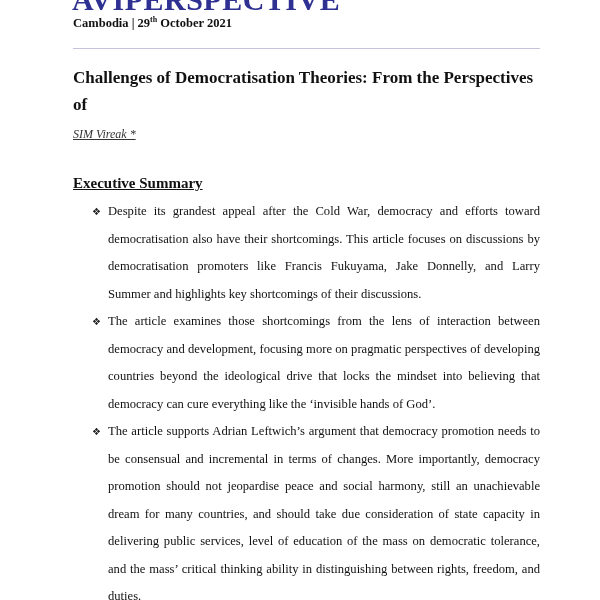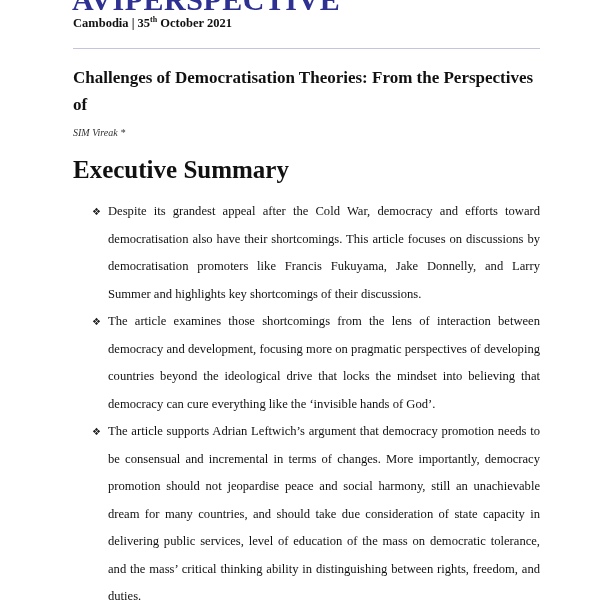--- a/index.html
+++ b/index.html
@@ -5,32 +5,32 @@
   html, body { margin: 0; padding: 0; background: #ffffff; }
   body { width: 600px; height: 600px; overflow: hidden; position: relative;
          font-family: "Liberation Serif", "DejaVu Serif", serif; color: #111111; }
   .masthead { position: absolute; left: 72px; top: -17px; font-size: 30px; font-weight: bold;
               color: #2e3192; letter-spacing: 0.5px; white-space: nowrap; }
   .dateline { position: absolute; left: 73px; top: 16px; font-size: 12.5px; font-weight: bold; white-space: nowrap; }
   .dateline sup { font-size: 8px; line-height: 0; vertical-align: 5px; text-align: center; }
   .divider { position: absolute; left: 73px; top: 48px; width: 467px; height: 1px; background: #c4c4dc; }
   .title { position: absolute; left: 73px; top: 64px; width: 470px; font-size: 17px; font-weight: bold;
            line-height: 27px; }
-  .author { position: absolute; left: 73px; top: 127px; font-size: 10px; font-style: italic; color: #333; }
-  .section-heading { position: absolute; left: 73px; top: 156px; font-size: 25px; font-weight: bold; }
+  .author { position: absolute; left: 73px; top: 127px; font-size: 12px; font-style: italic; color: #333; text-decoration: underline; }
+  .section-heading { position: absolute; left: 73px; top: 175px; font-size: 15px; font-weight: bold; text-decoration: underline; }
   .bullets { position: absolute; left: 108px; top: 198px; width: 432px; margin: 0; padding: 0; list-style: none; }
   .bullet { position: relative; font-size: 12.6px; line-height: 27.5px; text-align: justify; margin: 0; }
   .bullet-icon { position: absolute; left: -16px; top: 0; font-size: 10px; color: #222; }
 </style>
 </head>
 <body>
 
 <div class="masthead">AVIPERSPECTIVE</div>
 
-<div class="dateline"><span>Cambodia | 35</span><sup>th</sup><span> October 2021</span></div>
+<div class="dateline"><span>Cambodia | 29</span><sup>th</sup><span> October 2021</span></div>
 
 <div class="divider"></div>
 
 <div class="title">
   <div>Challenges of Democratisation Theories: From the Perspectives of</div>
 </div>
 
 <div class="author">SIM Vireak *</div>
 
 <div class="section-heading">Executive Summary</div>

